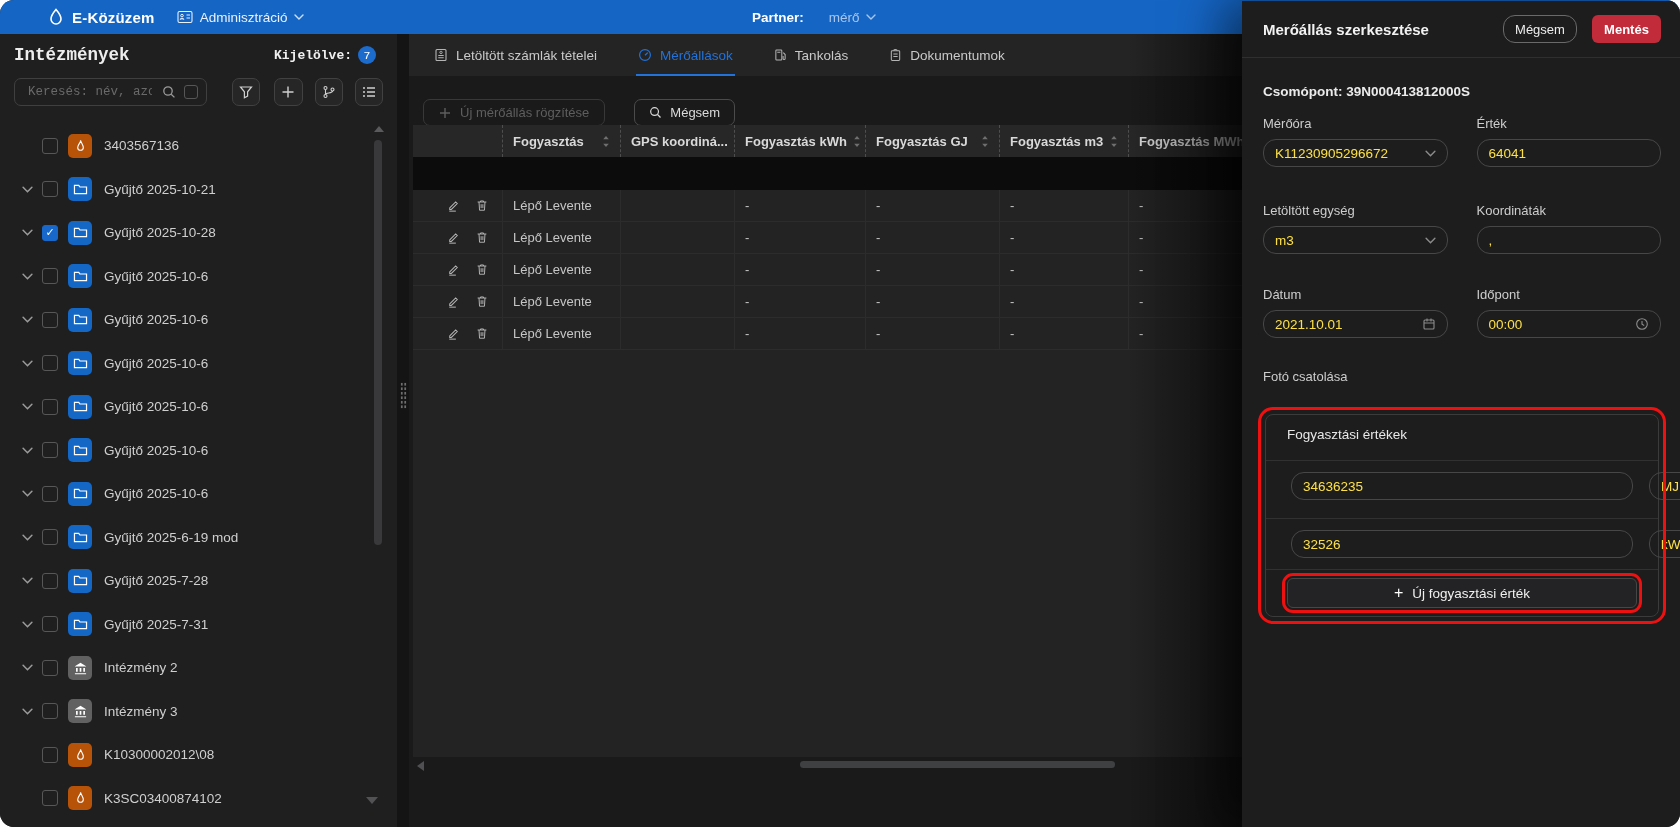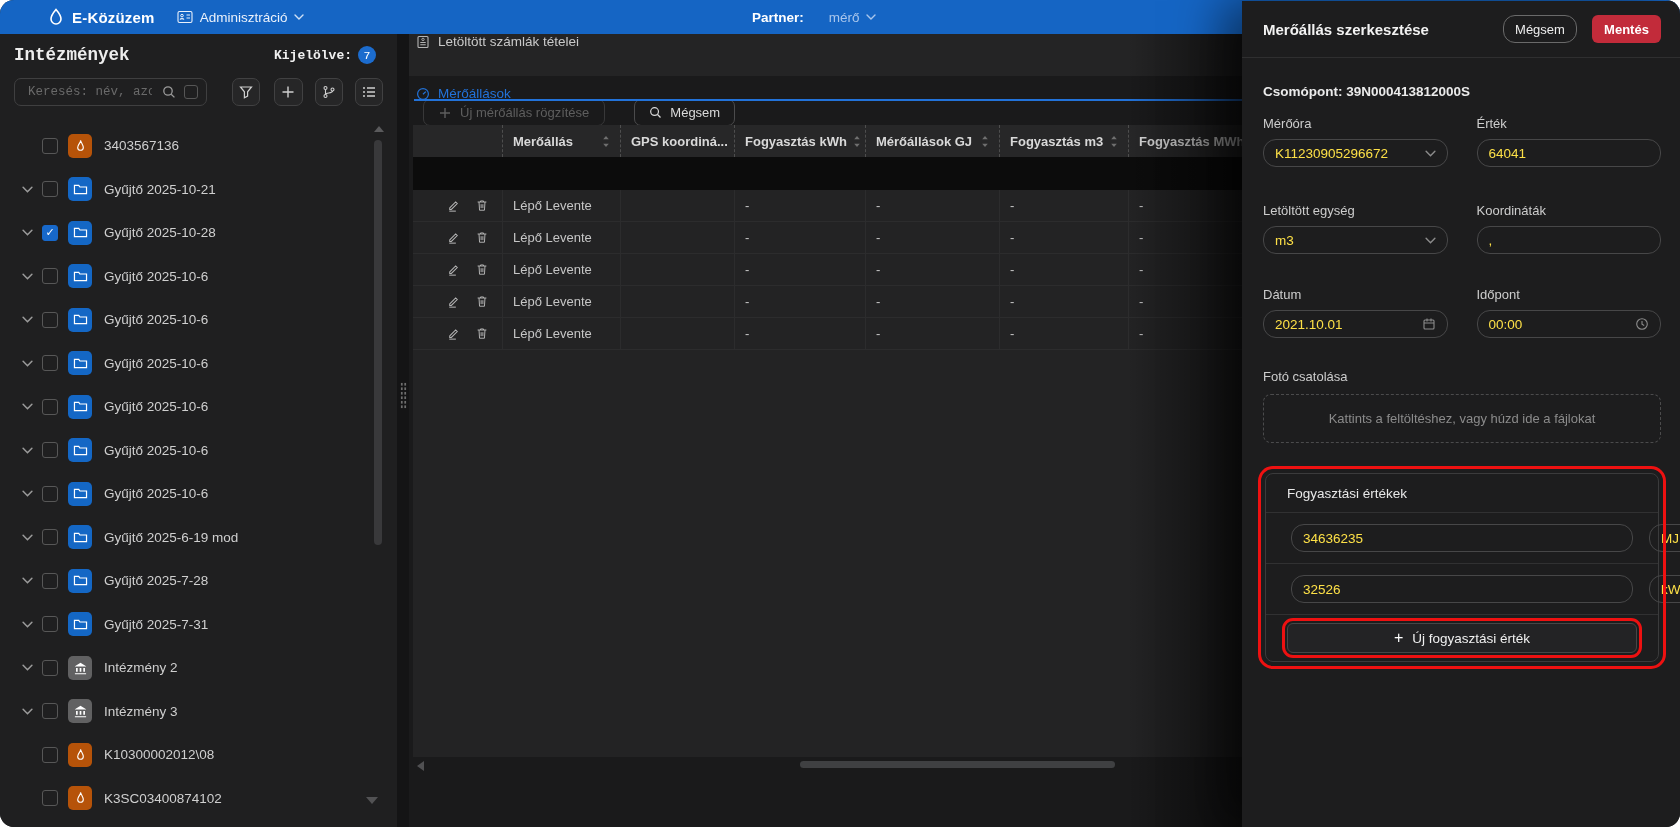--- a/index.html
+++ b/index.html
@@ -57,21 +57,21 @@
 
   
   .splitter { position:absolute; left:397px; top:34px; width:12px; bottom:0; background:#141415; z-index:2; }
   .splitter .dots { position:absolute; left:3px; top:348px; width:7px; height:27px;
     background-image:radial-gradient(circle,#6e6e6e 1px,transparent 1.3px); background-size:3.5px 4.5px; }
 
   
   .main { position:absolute; left:409px; top:34px; width:833px; bottom:0; background:#1a1a1b; }
   .main::after { content:""; position:absolute; top:0; right:0; bottom:0; width:115px; pointer-events:none;
     background:linear-gradient(to right, rgba(0,0,0,0), rgba(0,0,0,0.55)); z-index:6; }
-  .tabbar { height:42px; background:#242425; display:flex; align-items:stretch; padding-left:5px; gap:37px;flex-direction:column; }
+  .tabbar { height:42px; background:#242425; display:flex; align-items:stretch; padding-left:23px; gap:37px; }
   .tab { display:flex; align-items:center; gap:8px; font-size:13.5px; color:#c9c9c9; position:relative; padding:0 2px; cursor:pointer; }
   .tab .ico { color:#b4b4b4; }
   .tab.active { color:#2272d9; }
   .tab.active .ico { color:#2272d9; }
   .tab.active::after { content:""; position:absolute; left:0; right:0; bottom:0; height:2px; background:#2272d9; }
 
   .toolbar { height:50px; display:flex; align-items:flex-end; padding-left:14px; gap:29px; }
   .btn-add { height:27px; padding:0 15px; border:1px solid #383839; border-radius:7px; background:transparent; color:#5e5e5e; font-size:13px; display:flex; align-items:center; gap:9px; font-family:inherit; }
   .btn-search { height:27px; padding:0 14px; border:1px solid #4b4b4c; border-radius:7px; background:transparent; color:#dadada; font-size:13px; display:flex; align-items:center; gap:8px; cursor:pointer; font-family:inherit; }
 
@@ -105,21 +105,21 @@
   .flabel { font-size:13px; color:#cdcdcd; margin-bottom:8px; }
   .fld { height:28px; border:1px solid #474748; border-radius:13px; display:flex; align-items:center; padding:0 11px; font-size:13.5px; color:#fde047; background:transparent; }
   .fld .tail { margin-left:auto; color:#8c8c8c; display:flex; }
   input.fld { width:100%; outline:none; font-family:inherit; }
   .photo-label { margin-top:31px; font-size:13px; color:#cdcdcd; }
   .dropzone { margin-top:10px; height:49px; border:1px dashed #4b4b4c; border-radius:8px; display:flex; align-items:center; justify-content:center; font-size:13px; color:#8b8b8b; cursor:pointer; }
 
   .card { margin-top:30px; margin-left:2px; width:394px; border:1px solid #3b3b3c; border-radius:8px; background:#1d1d1e;
     outline:3px solid #ee1111; outline-offset:4px; }
   .card-h { height:38px; display:flex; align-items:center; padding:0 21px; font-size:13.5px; color:#e8e8e8; }
-  .c-row { height:51px; display:flex; align-items:center; padding:0 25px; border-top:1px solid #313132; gap:16px; }
+  .c-row { height:51px; display:flex; align-items:center; padding:0 25px; border-top:1px solid #313132; gap:16px;margin-top:7px; }
   .c-input { width:172px; flex:none; }
   .c-unit { width:80px; flex:none; }
   .card-f { height:47px; border-top:1px solid #313132; display:flex; align-items:center; padding:0 21px; }
   .btn-addval { flex:1; height:30px; border:1px solid #464647; border-radius:6px; background:#232325; color:#f0f0f0; font-size:13.5px; display:flex; align-items:center; justify-content:center; gap:9px; cursor:pointer; font-family:inherit;
     outline:3px solid #ee1111; outline-offset:2px; }
   .plus-g { font-size:16px; line-height:1; color:#fff; }
 </style>
 </head>
 <body>
 
@@ -524,21 +524,21 @@
               <path d="M9.2 9.2l3.2 3.2" stroke="currentColor" stroke-width="1.3"></path>
             </svg>
         </span>
         <span>Mégsem</span>
       </button>
     </div>
     <div class="table">
       <div class="thead">
           <div class="th" style="width: 89px;"></div>
           <div class="th" style="width: 118px;">
-            <span>Merőállás</span>
+            <span>Fogyasztás</span>
             <span class="sorter">
               <svg width="8" height="13" viewBox="0 0 8 14">
                 <path d="M4 1l3 3.6H1z" fill="currentColor"></path>
                 <path d="M4 13L1 9.4h6z" fill="currentColor"></path>
               </svg>
             </span>
           </div>
           <div class="th" style="width: 114px;">
             <span>GPS koordiná...</span>
             <span class="sorter">
@@ -551,21 +551,21 @@
           <div class="th" style="width: 131px;">
             <span>Fogyasztás kWh</span>
             <span class="sorter">
               <svg width="8" height="13" viewBox="0 0 8 14">
                 <path d="M4 1l3 3.6H1z" fill="currentColor"></path>
                 <path d="M4 13L1 9.4h6z" fill="currentColor"></path>
               </svg>
             </span>
           </div>
           <div class="th" style="width: 134px;">
-            <span>Mérőállások GJ</span>
+            <span>Fogyasztás GJ</span>
             <span class="sorter">
               <svg width="8" height="13" viewBox="0 0 8 14">
                 <path d="M4 1l3 3.6H1z" fill="currentColor"></path>
                 <path d="M4 13L1 9.4h6z" fill="currentColor"></path>
               </svg>
             </span>
           </div>
           <div class="th" style="width: 129px;">
             <span>Fogyasztás m3</span>
             <span class="sorter">
@@ -817,23 +817,20 @@
               <svg width="14" height="14" viewBox="0 0 14 14">
                   <circle cx="7" cy="7" r="5.3" fill="none" stroke="#8c8c8c" stroke-width="1.1"></circle>
                   <path d="M7 4v3.2l2.2 1.3" fill="none" stroke="#8c8c8c" stroke-width="1.1"></path>
                 </svg>
             </span>
           </div>
         </div>
       </div>
 
       <div class="photo-label">Fotó csatolása</div>
-      <div class="dropzone">
-        <span>Kattints a feltöltéshez, vagy húzd ide a fájlokat</span>
-      </div>
 
       <div class="card">
         <div class="card-h">
           <span>Fogyasztási értékek</span>
         </div>
         <div id="consumption-rows">
             <div class="c-row">
               <input class="fld c-input" value="34636235" style="">
               <div class="fld c-unit">
                 <span>MJ</span>

